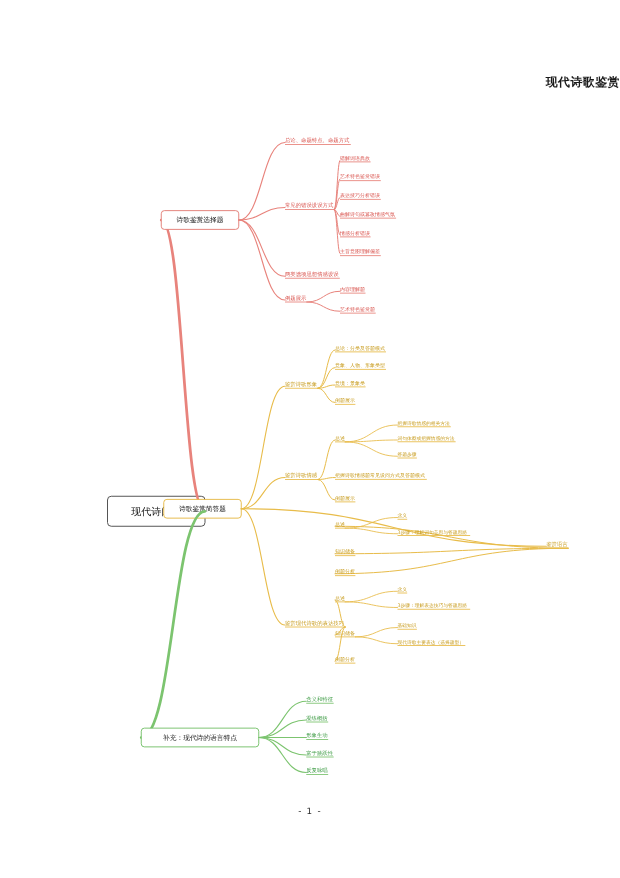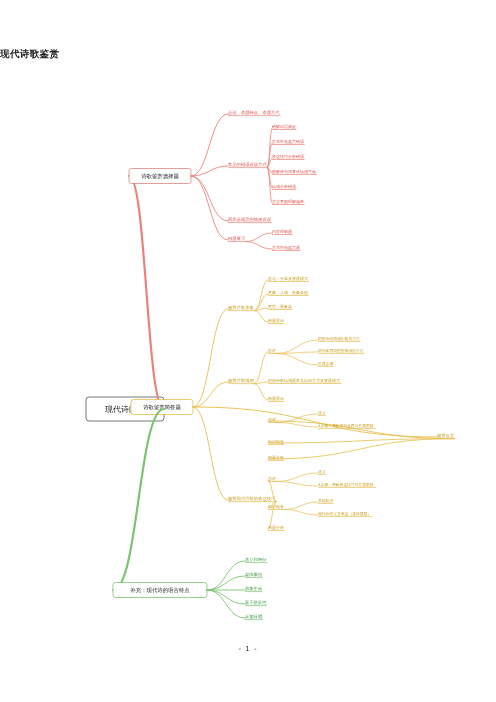--- a/index.html
+++ b/index.html
@@ -17,23 +17,23 @@
   .page {
     position: absolute;
     left: 0; top: 0;
     width: 496px;
     height: 702px;
     background: #ffffff;
   }
   .doc-title {
     position: absolute;
     left: 0;
-    top: 48px;
-    width: 496px;
-    text-align: left;
+    top: 60px;
+    width: 496px;
+    text-align: right;
     font-size: 9.5px;
     font-weight: bold;
     color: #1a1a1a;
     letter-spacing: 0.4px;
   }
   .page-footer {
     position: absolute;
     left: 0;
     top: 645px;
     width: 496px;

